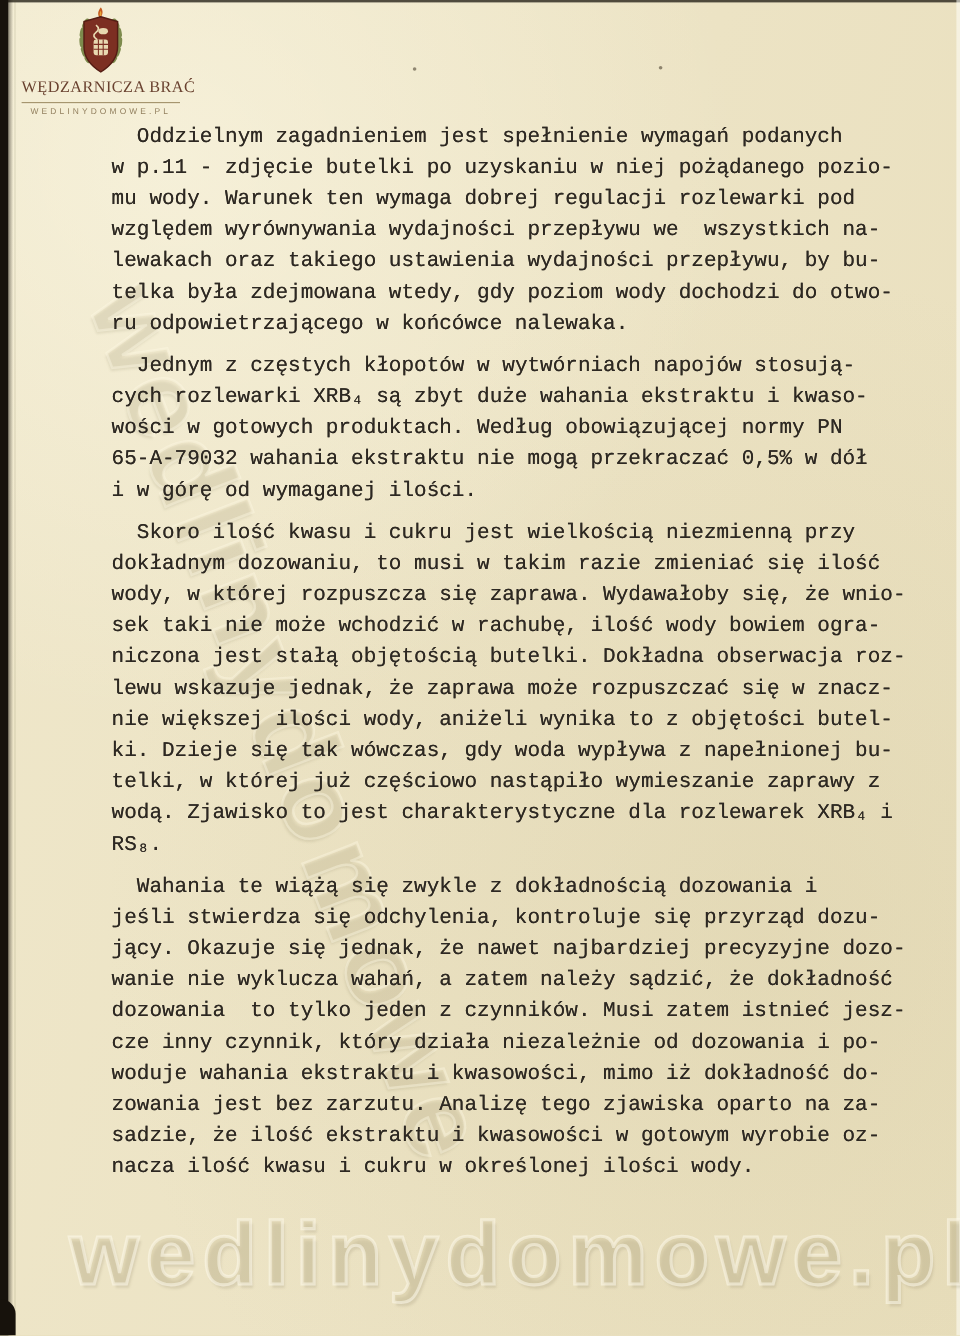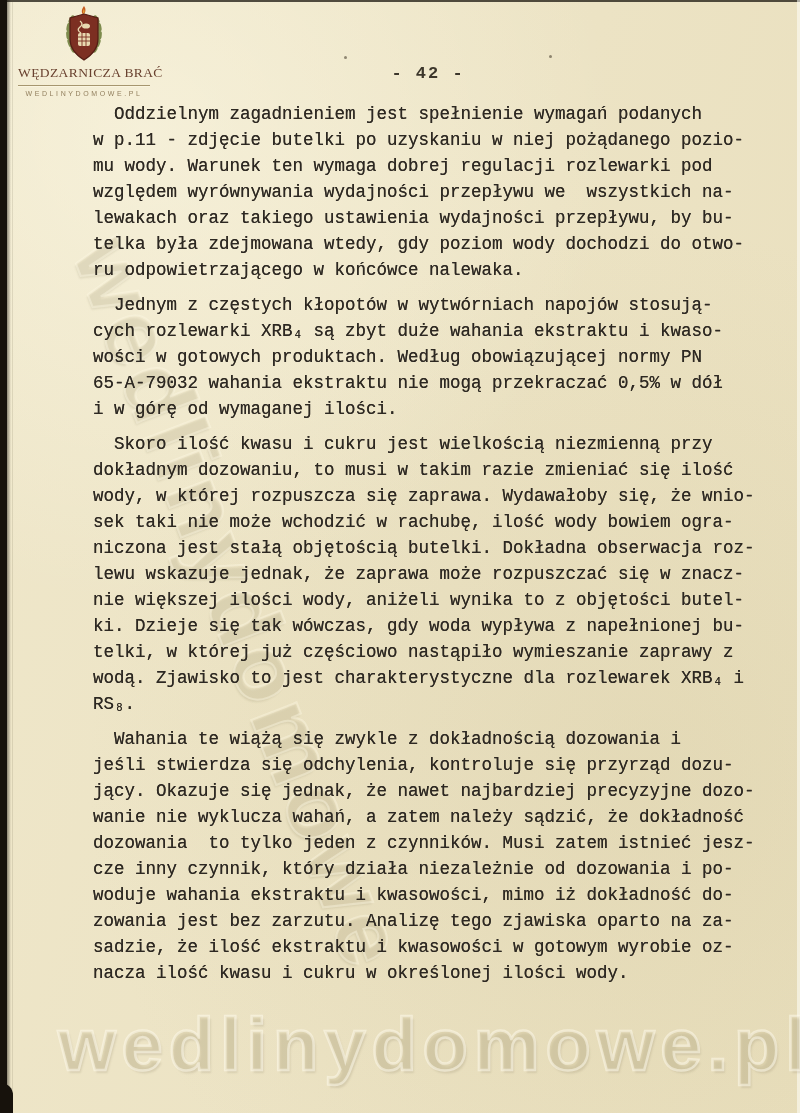--- a/index.html
+++ b/index.html
@@ -90,21 +90,20 @@
       <path d="M16 15 q4 3 0 6 q-4 3 1 6" fill="none" stroke="#e8d9b0" stroke-width="1.4"></path>
       <ellipse cx="22" cy="20" rx="4" ry="2.6" fill="#e8d9b0"></ellipse>
       <rect x="14" y="27" width="12" height="13" rx="2" fill="#e8d9b0"></rect>
       <path d="M14 31 h12 M14 35 h12 M18 27 v13 M22 27 v13" stroke="#7c2f22" stroke-width=".9"></path>
     </svg>
     <div class="brand-title">WĘDZARNICZA BRAĆ</div>
     <div class="brand-rule"></div>
     <div class="brand-sub">WEDLINYDOMOWE.PL</div>
   </header>
 
-  <div class="page-number">- 42 -</div>
 
   <div class="wm-diag">wedlinydomowe</div>
 
   <main class="body-text">
     <p class="para">  Oddzielnym zagadnieniem jest spełnienie wymagań podanych
 w p.11 - zdjęcie butelki po uzyskaniu w niej pożądanego pozio-
 mu wody. Warunek ten wymaga dobrej regulacji rozlewarki pod
 względem wyrównywania wydajności przepływu we  wszystkich na-
 lewakach oraz takiego ustawienia wydajności przepływu, by bu-
 telka była zdejmowana wtedy, gdy poziom wody dochodzi do otwo-

